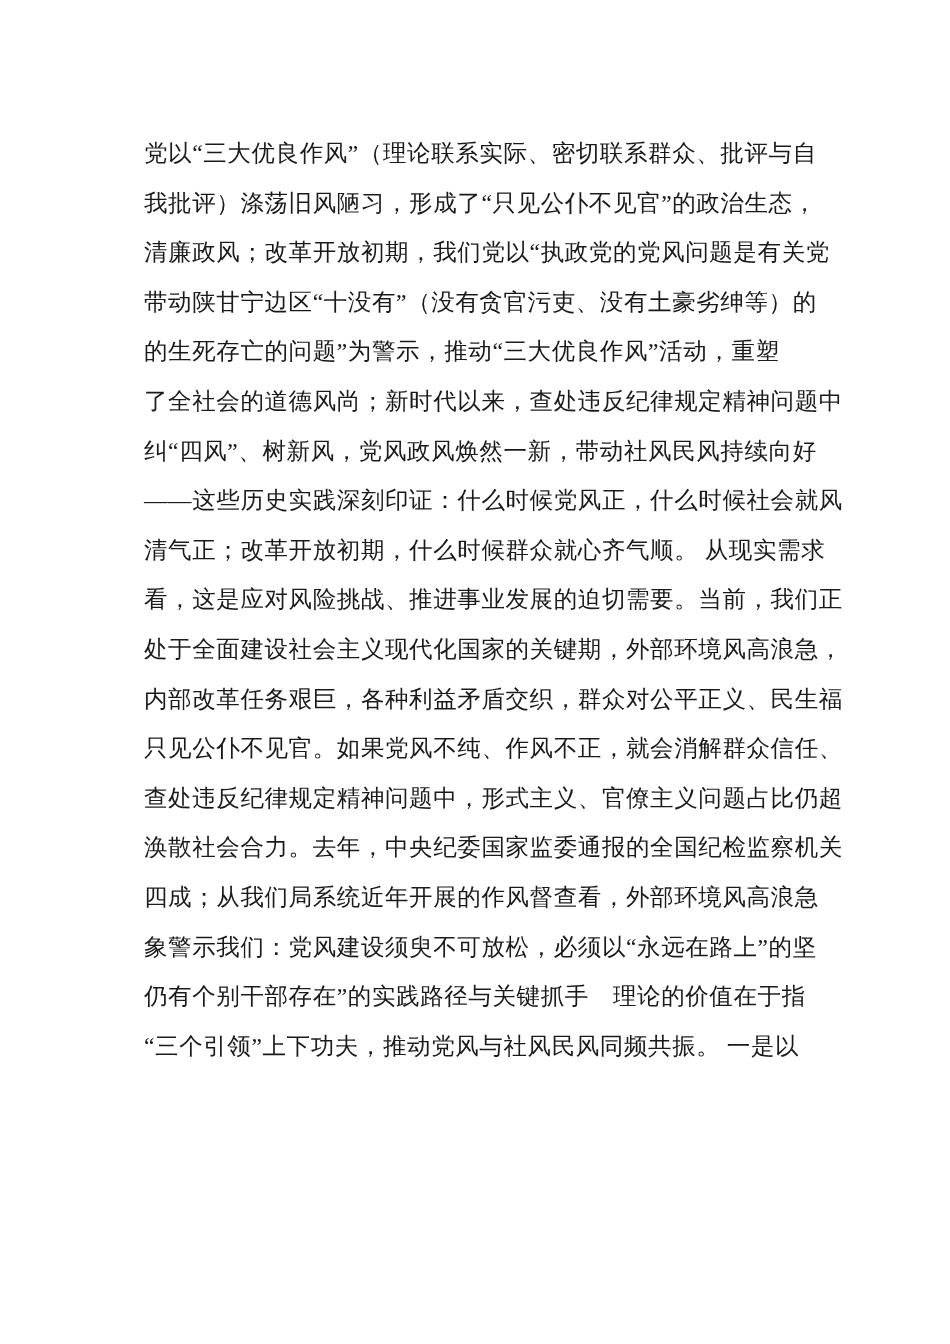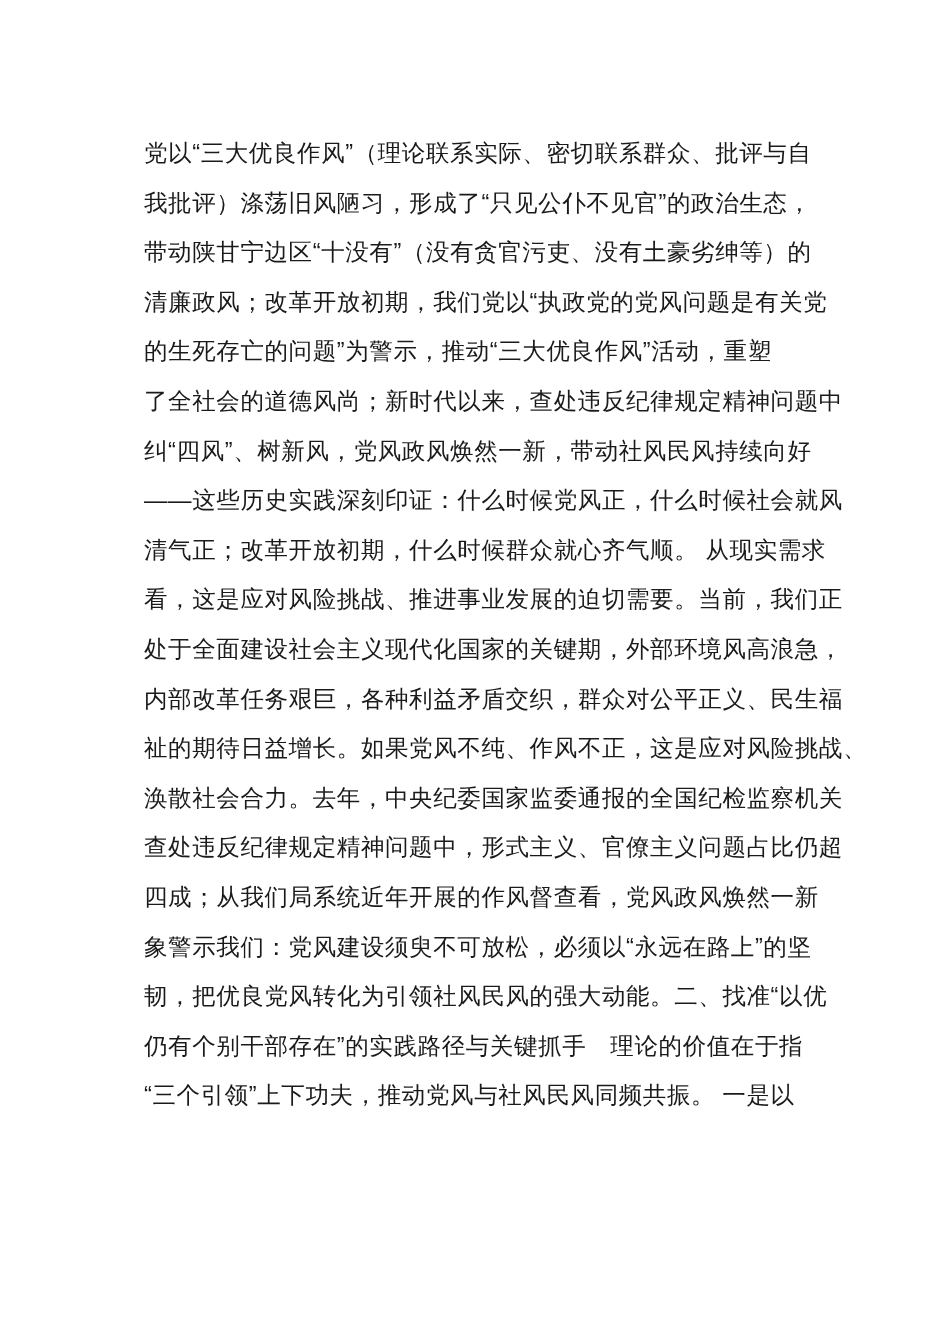--- a/index.html
+++ b/index.html
@@ -24,46 +24,45 @@
   .body-text {
     position: absolute;
     left: 144px;
     top: 133px;
     width: 664px;
   }
   .line {
     display: block;
     height: 49.6px;
     line-height: 40px;
-    font-family: Liberation Sans, sans-serif;
+    font-family: Liberation Serif, serif;
     font-size: 23.5px;
     color: #1a1a1a;
     white-space: nowrap;
     letter-spacing: 0.6px;
   }
 </style>
 </head>
 <body>
 
 <div class="page">
   <div class="body-text">
     <span class="line">党以“三大优良作风”（理论联系实际、密切联系群众、批评与自</span>
     <span class="line">我批评）涤荡旧风陋习，形成了“只见公仆不见官”的政治生态，</span>
+    <span class="line">清廉政风；改革开放初期，我们党以“执政党的党风问题是有关党</span>
     <span class="line">带动陕甘宁边区“十没有”（没有贪官污吏、没有土豪劣绅等）的</span>
-    <span class="line">清廉政风；改革开放初期，我们党以“执政党的党风问题是有关党</span>
     <span class="line">的生死存亡的问题”为警示，推动“三大优良作风”活动，重塑</span>
     <span class="line">了全社会的道德风尚；新时代以来，查处违反纪律规定精神问题中</span>
     <span class="line">纠“四风”、树新风，党风政风焕然一新，带动社风民风持续向好</span>
     <span class="line">——这些历史实践深刻印证：什么时候党风正，什么时候社会就风</span>
     <span class="line">清气正；改革开放初期，什么时候群众就心齐气顺。 从现实需求</span>
     <span class="line">看，这是应对风险挑战、推进事业发展的迫切需要。当前，我们正</span>
     <span class="line">处于全面建设社会主义现代化国家的关键期，外部环境风高浪急，</span>
     <span class="line">内部改革任务艰巨，各种利益矛盾交织，群众对公平正义、民生福</span>
-    <span class="line">祉的期待日益增长。如果党风不纯、作风不正，这是应对风险挑战、</span>
+    <span class="line">只见公仆不见官。如果党风不纯、作风不正，就会消解群众信任、</span>
+    <span class="line">查处违反纪律规定精神问题中，形式主义、官僚主义问题占比仍超</span>
     <span class="line">涣散社会合力。去年，中央纪委国家监委通报的全国纪检监察机关</span>
-    <span class="line">查处违反纪律规定精神问题中，形式主义、官僚主义问题占比仍超</span>
-    <span class="line">四成；从我们局系统近年开展的作风督查看，党风政风焕然一新</span>
+    <span class="line">四成；从我们局系统近年开展的作风督查看，外部环境风高浪急</span>
     <span class="line">象警示我们：党风建设须臾不可放松，必须以“永远在路上”的坚</span>
-    <span class="line">韧，把优良党风转化为引领社风民风的强大动能。二、找准“以优</span>
     <span class="line">仍有个别干部存在”的实践路径与关键抓手　理论的价值在于指</span>
     <span class="line">“三个引领”上下功夫，推动党风与社风民风同频共振。 一是以</span>
   </div>
 </div>
 
 </body></html>

